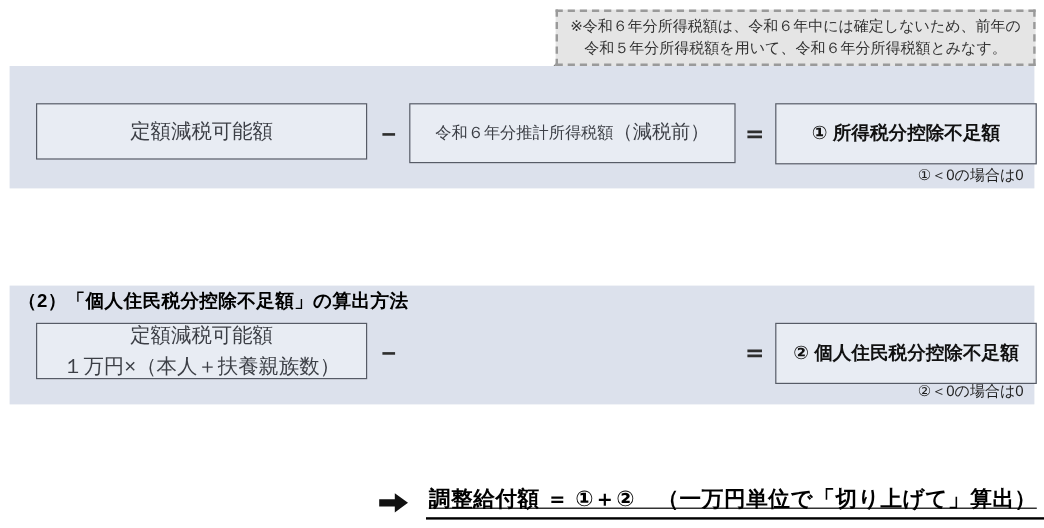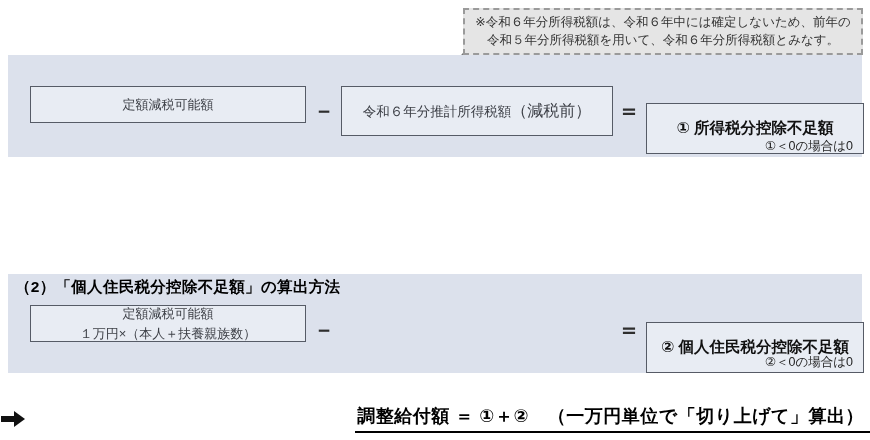--- a/index.html
+++ b/index.html
@@ -12,56 +12,56 @@
 
   .note-box {
     position:absolute; left:463px; top:8px; width:400px; box-sizing:border-box;
     border:2px dashed #9a9a9a; background:#e5e5e5;
     text-align:center; font-size:12.5px; line-height:1.45; color:#333333;
     padding:3px 2px 4px 2px; z-index:3;
   }
 
   .calc-section { position:absolute; left:8px; width:854px; background:#dce1ec; }
   #section1 { top:55px; height:102px; }
-  #section2 { top:238px; height:99px;margin-top:36px; }
+  #section2 { top:238px; height:99px; }
 
   .sec-heading {
     position:absolute; left:7px; top:3px; margin:0;
     font-size:15.5px; font-weight:bold; color:#000000; letter-spacing:0.3px;
   }
 
   .calc-box {
     position:absolute; box-sizing:border-box;
     border:1.2px solid #565b66; background:#e8ecf3;
     display:flex; flex-direction:column; justify-content:center; align-items:center;
     text-align:center;
   }
-  .box1 { left:22px; top:31px; width:276px; height:37px; font-size:13px; color:#3c3f46; line-height:1.5;align-items:center; }
+  .box1 { left:22px; top:31px; width:276px; height:47px; font-size:17px; color:#3c3f46; line-height:1.5;align-items:center; }
   .box2 { left:333px; top:31px; width:272px; height:50px; font-size:13.5px; color:#3c3f46; line-height:1.5; }
-  .result-box { left:638px; top:48px; width:218px; height:51px; font-size:15.5px; font-weight:bold; color:#111111; }
+  .result-box { left:638px; top:31px; width:218px; height:51px; font-size:15.5px; font-weight:bold; color:#111111; }
 
   .op {
     position:absolute; top:31px; height:50px; width:30px;
     display:flex; align-items:center; justify-content:center;
     font-size:22px; font-weight:bold; color:#2e2e2e;
   }
   .op-minus { left:301px; }
   .op-equals { left:606px; }
 
   .small-note { font-size:16px; }
   .blue-line { color:#4f6f9f; }
 
   .footnote {
     position:absolute; right:9px; bottom:2px;
     font-size:12.5px; color:#1f1f1f;text-align:right;
   }
 
   .footer-formula {
     position:absolute; left:0; top:404px; width:870px;
-    display:flex; justify-content:space-between; align-items:center; gap:14px;
+    display:flex; justify-content:flex-end; align-items:center; gap:14px;text-decoration:underline;
   }
   .arrow-icon { display:inline-flex; align-items:center; }
   .formula-text {
     font-size:18px; font-weight:bold; color:#000000;
     border-bottom:2.5px solid #000000; padding:0 6px 3px 2px; letter-spacing:0.5px;
   }
 </style>
 </head>
 <body>
 

